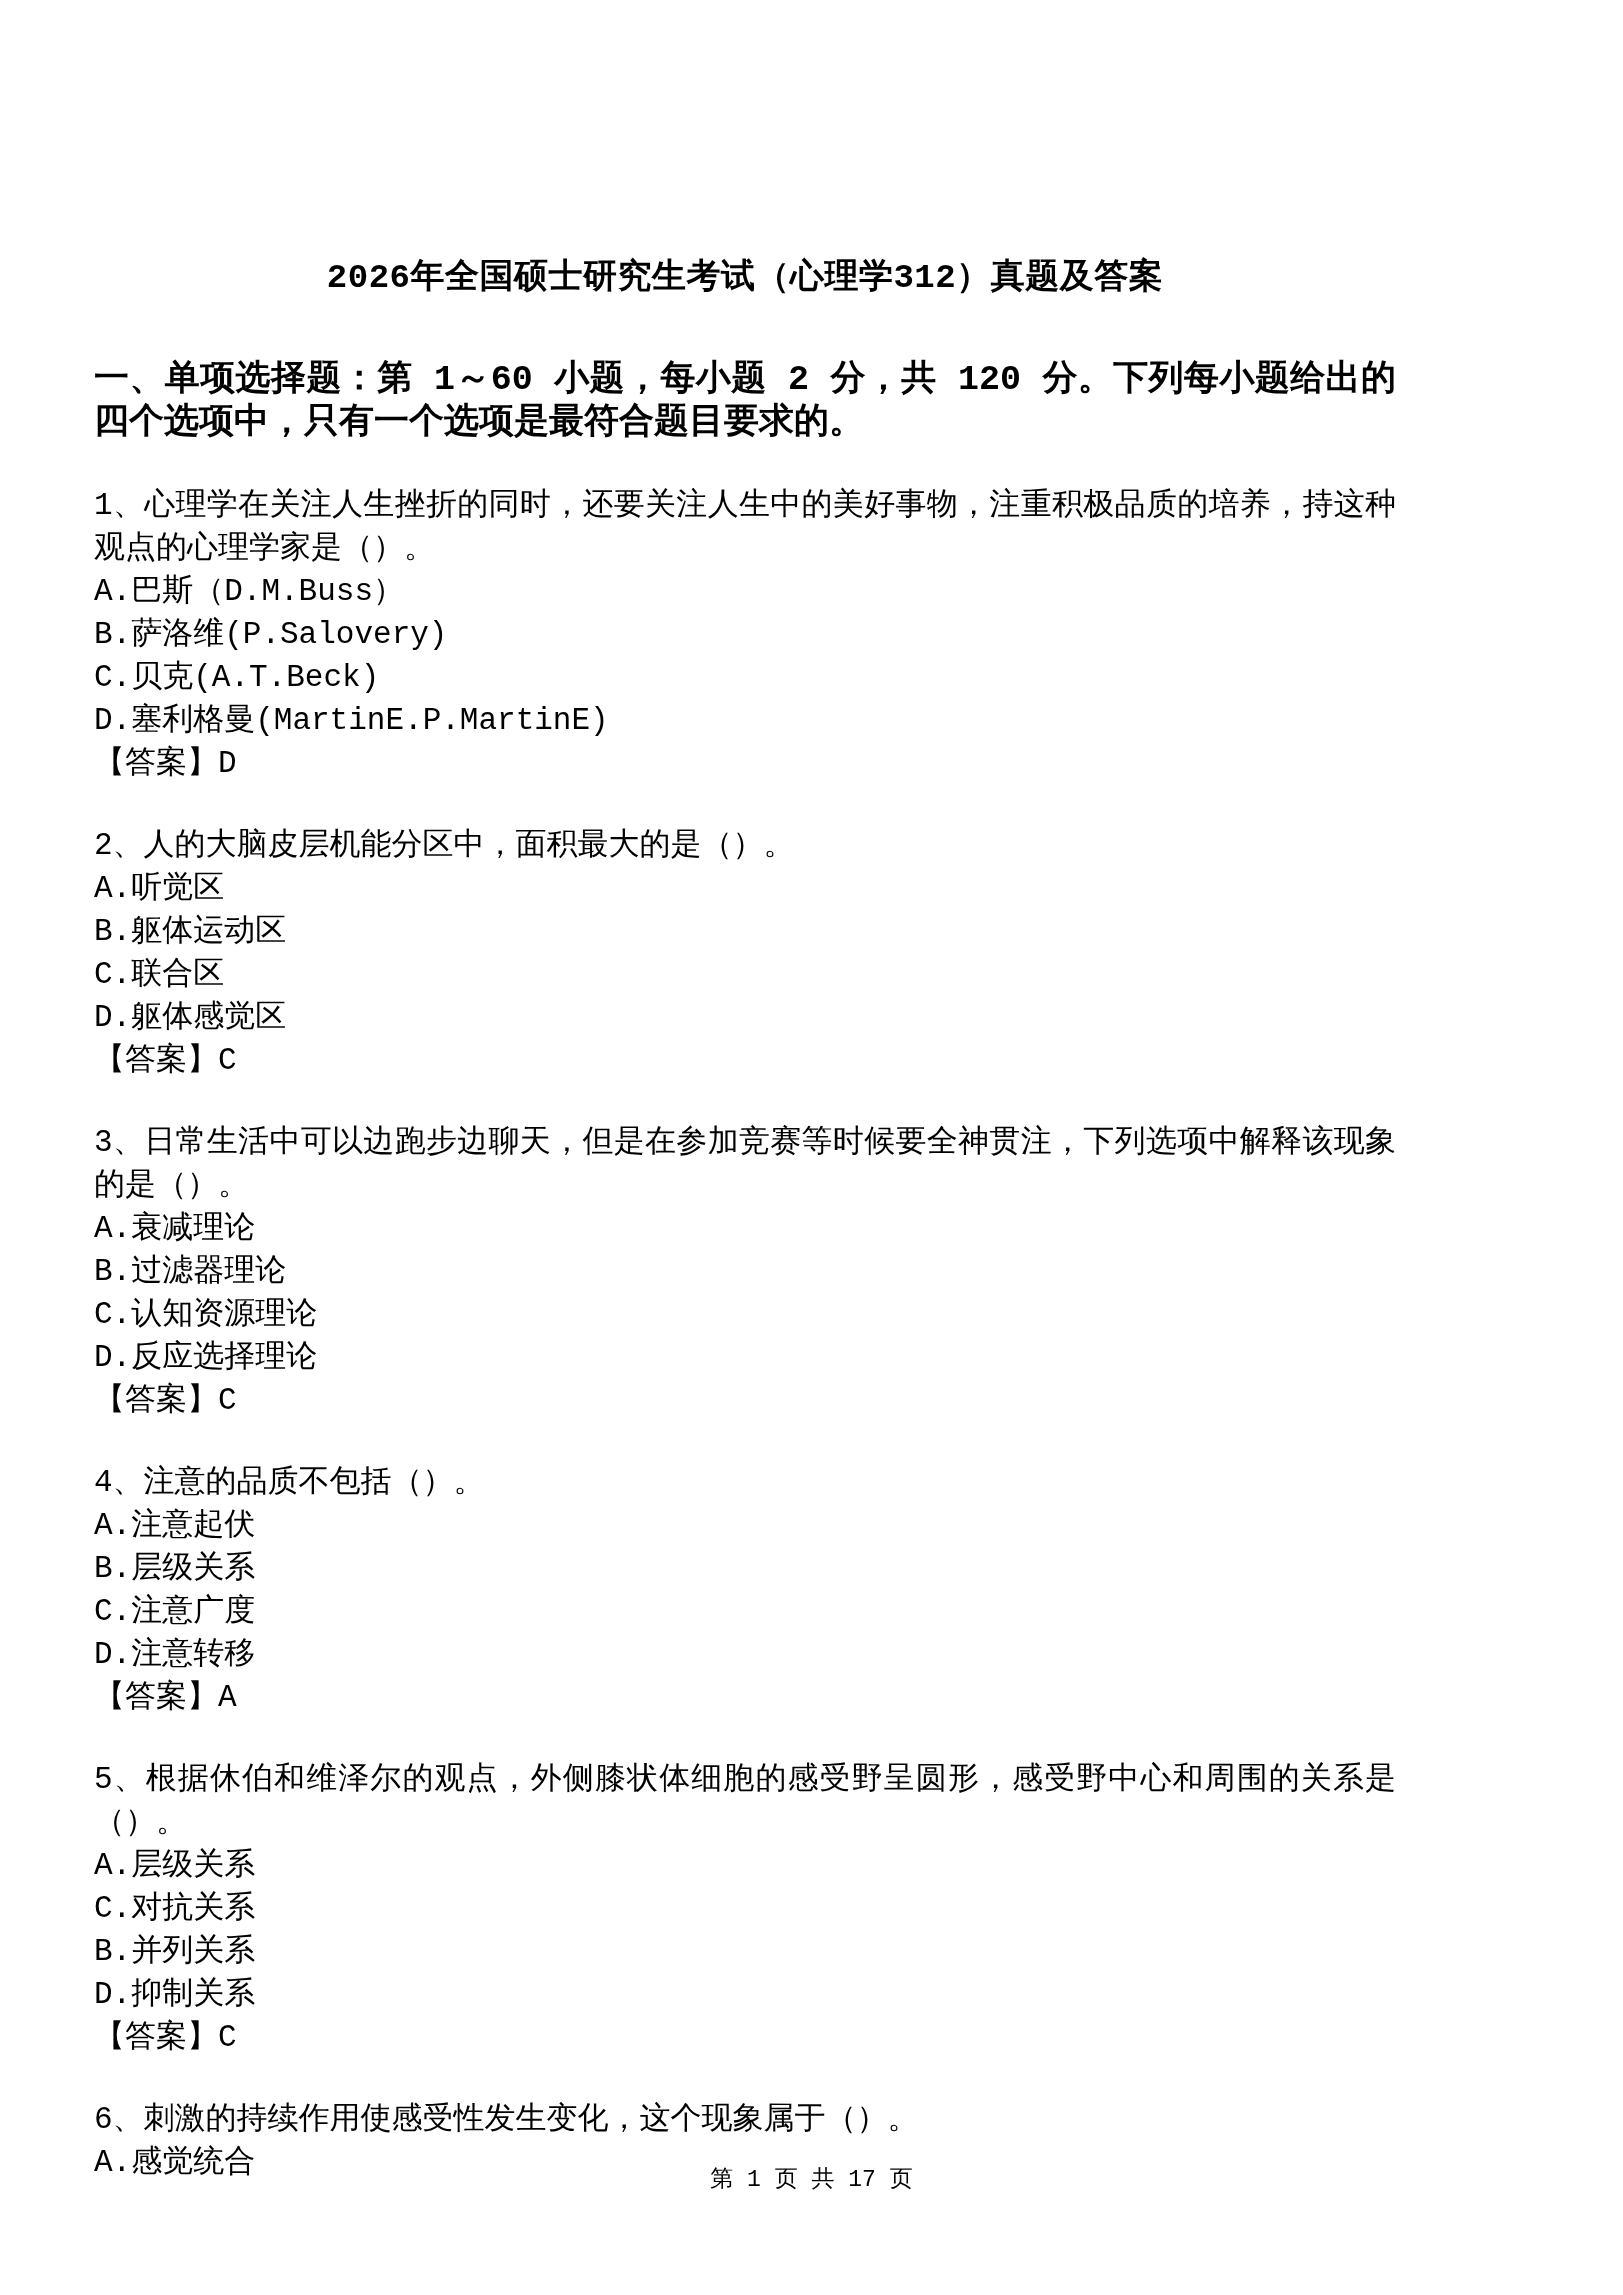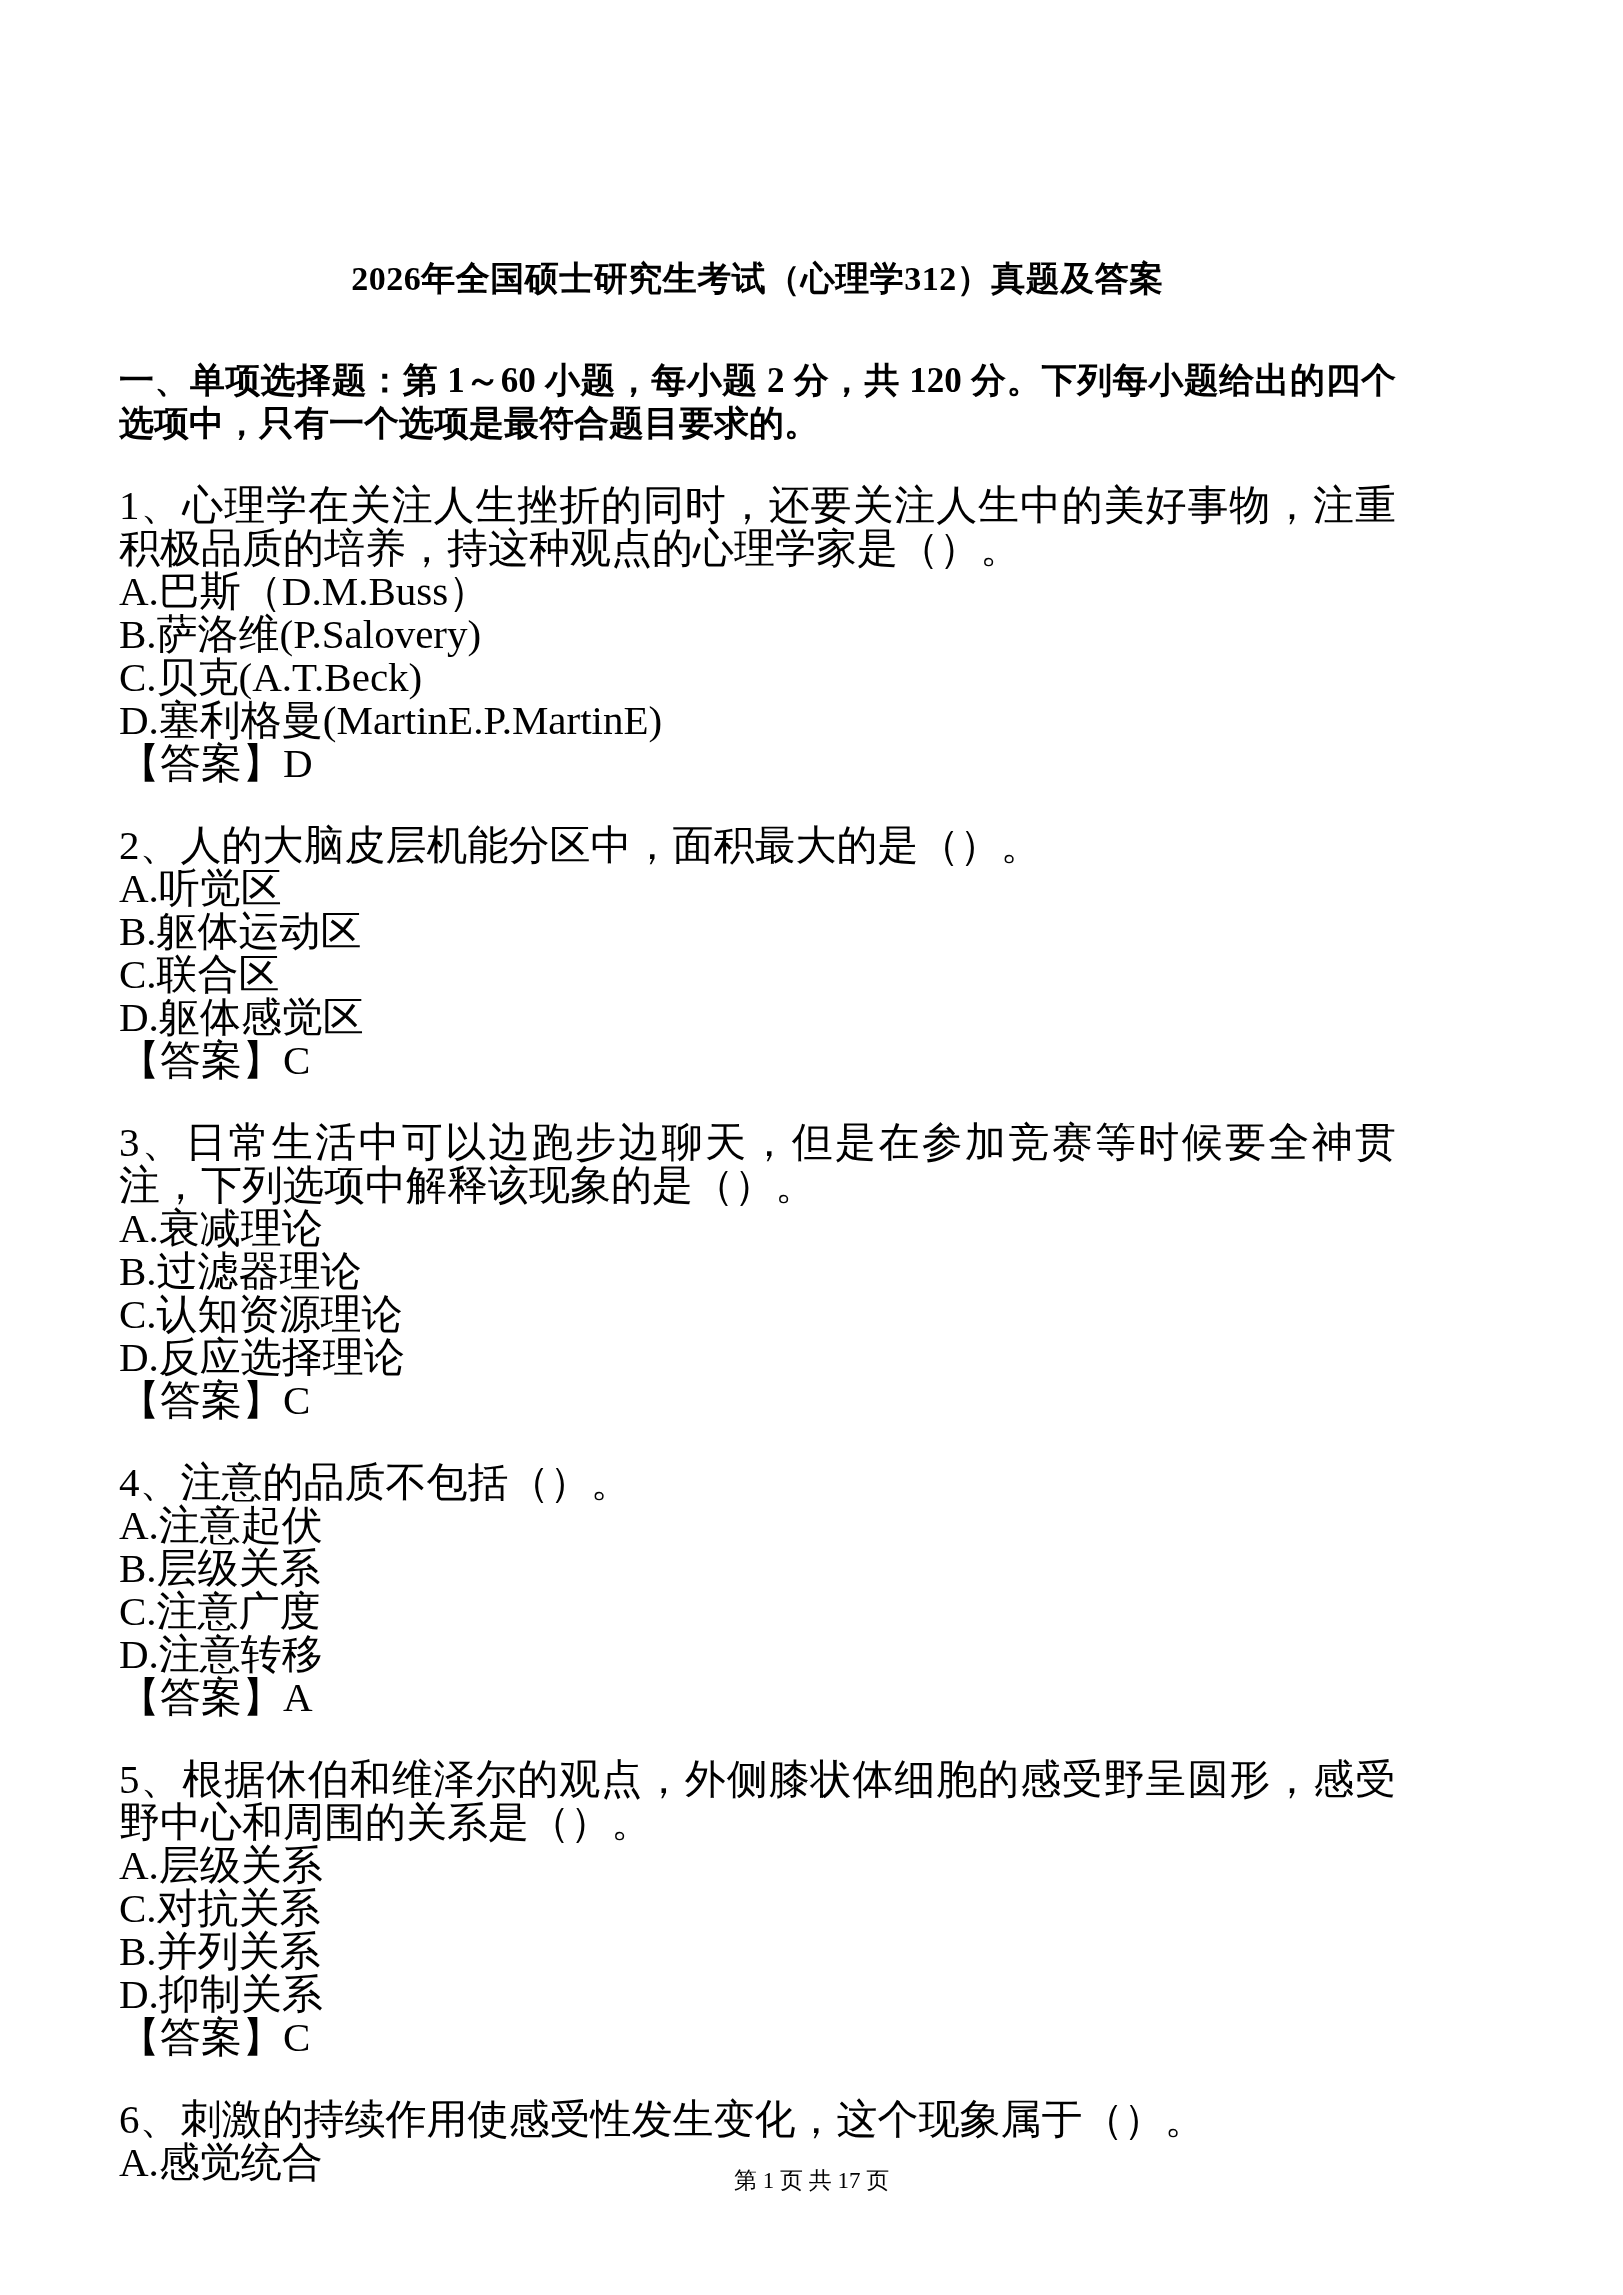--- a/index.html
+++ b/index.html
@@ -7,23 +7,23 @@
     padding: 0;
     background: #9b9b9b;
   }
   .page {
     position: relative;
     width: 1623px;
     height: 2295px;
     margin: 0 auto;
     background: #ffffff;
     box-sizing: border-box;
-    padding: 255px 227px 0 119px;
+    padding: 255px 227px 0 94px;
     overflow: hidden;
-    font-family: Liberation Serif, serif;
+    font-family: Liberation Mono, monospace;
     color: #000000;
   }
   .doc-title {
     margin: 0 0 57px 0;
     font-size: 34px;
     line-height: 47px;
     font-weight: bold;
     text-align: center;
     letter-spacing: 0.5px;
   }
@@ -32,21 +32,21 @@
     font-size: 35px;
     line-height: 43px;
     font-weight: bold;
     text-align: justify;
   }
   .question {
     margin: 0 0 39px 0;
   }
   .question p {
     margin: 0;
-    font-size: 41px;
+    font-size: 31px;
     line-height: 43px;
   }
   .question .stem {
     text-align: justify;
   }
   .page-footer {
     position: absolute;
     left: 0;
     right: 0;
     top: 2166px;

